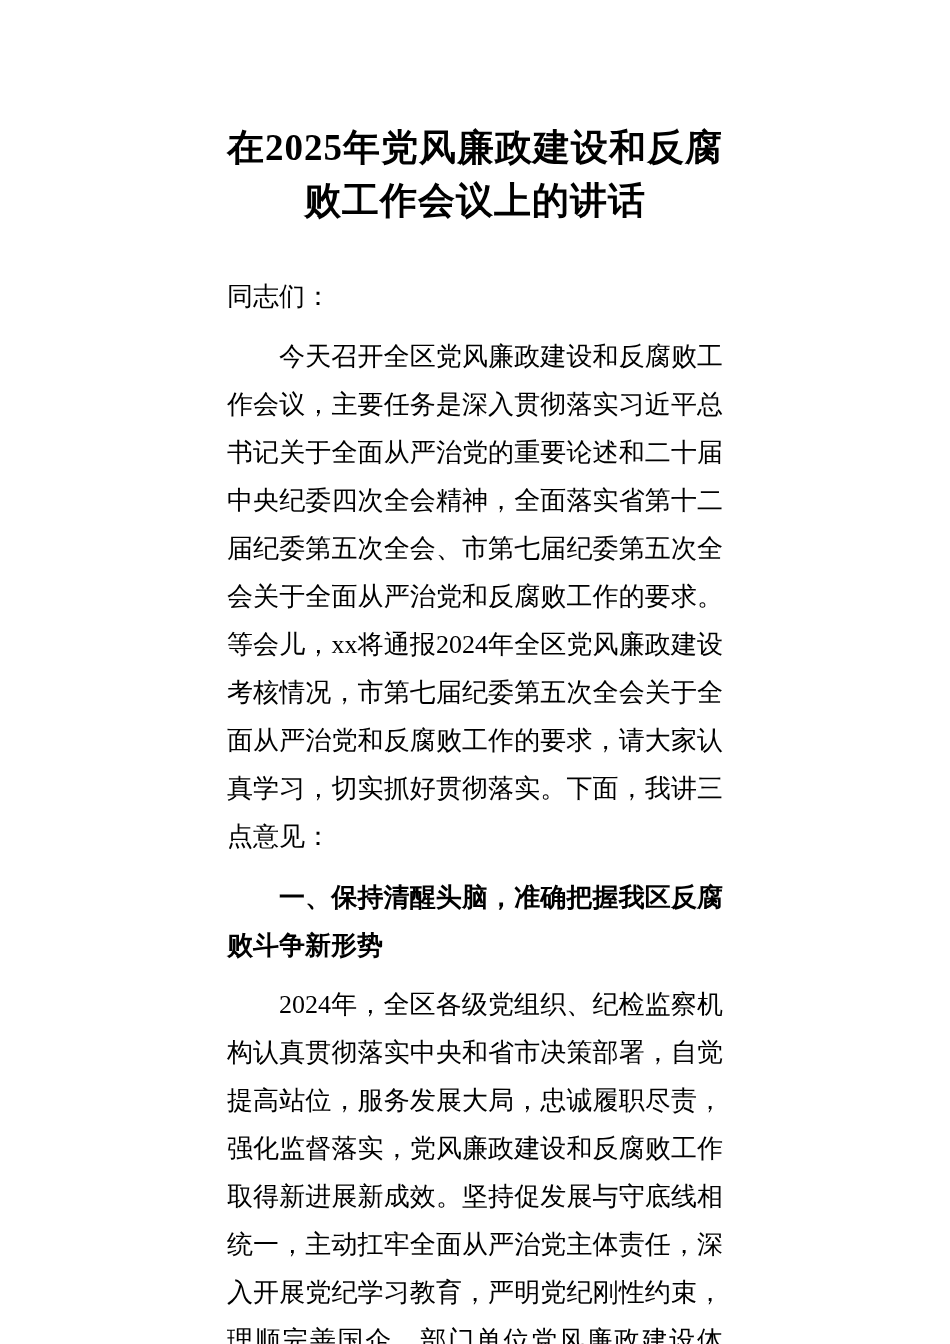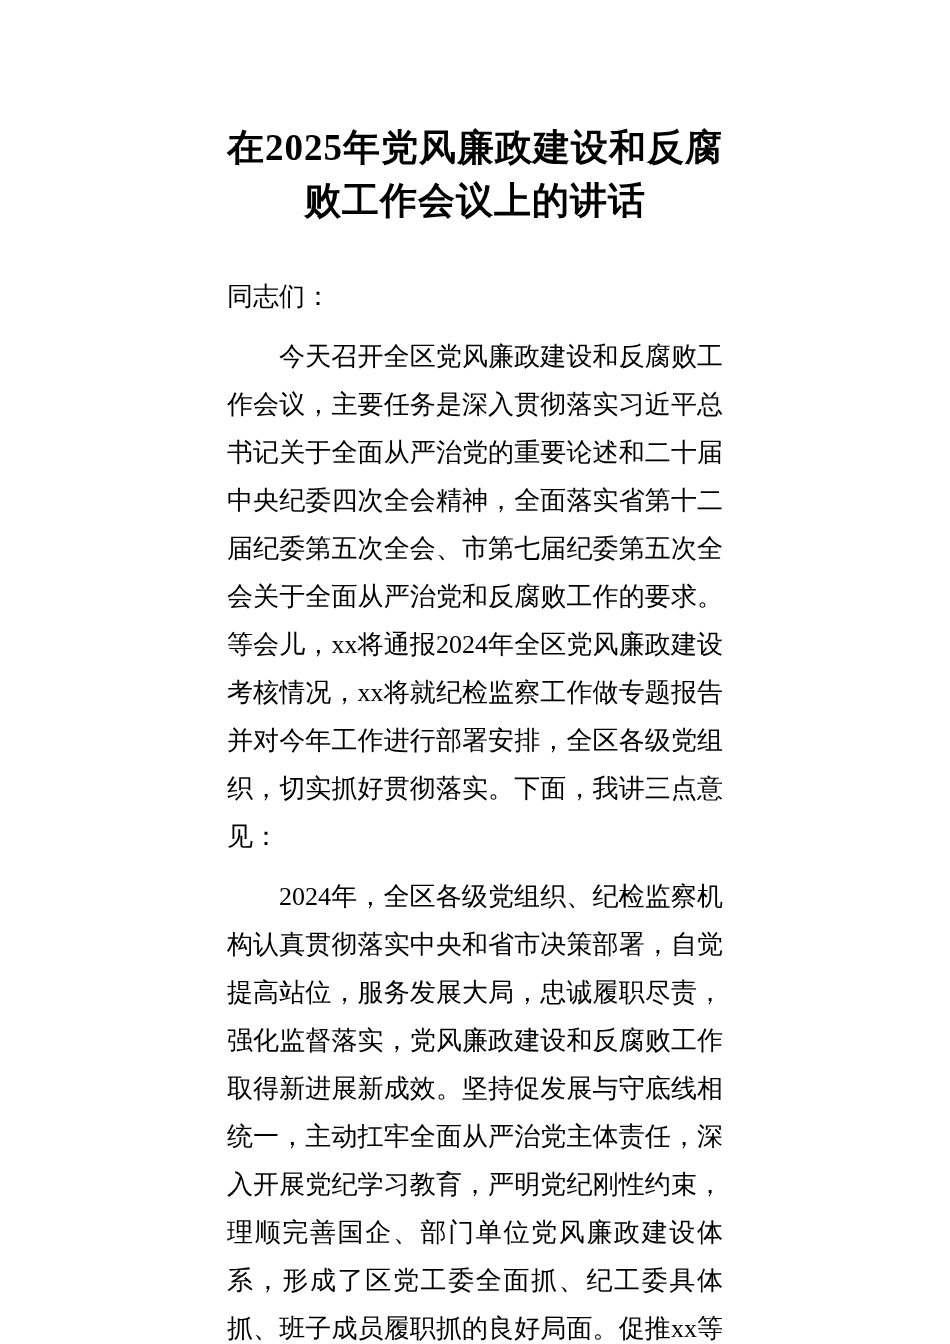--- a/index.html
+++ b/index.html
@@ -43,16 +43,17 @@
     font-family: "Liberation Sans", "DejaVu Sans", sans-serif;
   }
 </style>
 </head>
 <body>
 
 <div class="page">
   <h1 class="doc-title">在2025年党风廉政建设和反腐败工作会议上的讲话</h1>
   <div class="doc-body">
       <p>同志们：</p>
-      <p class="indent">今天召开全区党风廉政建设和反腐败工作会议，主要任务是深入贯彻落实习近平总书记关于全面从严治党的重要论述和二十届中央纪委四次全会精神，全面落实省第十二届纪委第五次全会、市第七届纪委第五次全会关于全面从严治党和反腐败工作的要求。等会儿，xx将通报2024年全区党风廉政建设考核情况，xx将就纪检监察工作做专题报告并对今年工作进行部署安排，全区各级党组织，切实抓好贯彻落实。下面，我讲三点意见：</p>
+      <p class="indent">今天召开全区党风廉政建设和反腐败工作会议，主要任务是深入贯彻落实习近平总书记关于全面从严治党的重要论述和二十届中央纪委四次全会精神，全面落实省第十二届纪委第五次全会、市第七届纪委第五次全会关于全面从严治党和反腐败工作的要求。等会儿，xx将通报2024年全区党风廉政建设考核情况，市第七届纪委第五次全会关于全面从严治党和反腐败工作的要求，请大家认真学习，切实抓好贯彻落实。下面，我讲三点意见：</p>
+      <p class="indent bold">一、保持清醒头脑，准确把握我区反腐败斗争新形势</p>
       <p class="indent">2024年，全区各级党组织、纪检监察机构认真贯彻落实中央和省市决策部署，自觉提高站位，服务发展大局，忠诚履职尽责，强化监督落实，党风廉政建设和反腐败工作取得新进展新成效。坚持促发展与守底线相统一，主动扛牢全面从严治党主体责任，深入开展党纪学习教育，严明党纪刚性约束，理顺完善国企、部门单位党风廉政建设体系，形成了区党工委全面抓、纪工委具体抓、班子成员履职抓的良好局面。促推xx等巡视反馈问题整改取得阶段性实效，助推省十大产业项目xx产业园正式验收交付投运，推动实施“xx”工作模式，设立优化营商环境监测点。既强化了发展责任，又压实了主体责任。坚持</p>
     </div>
 </div>
 
 </body></html>

